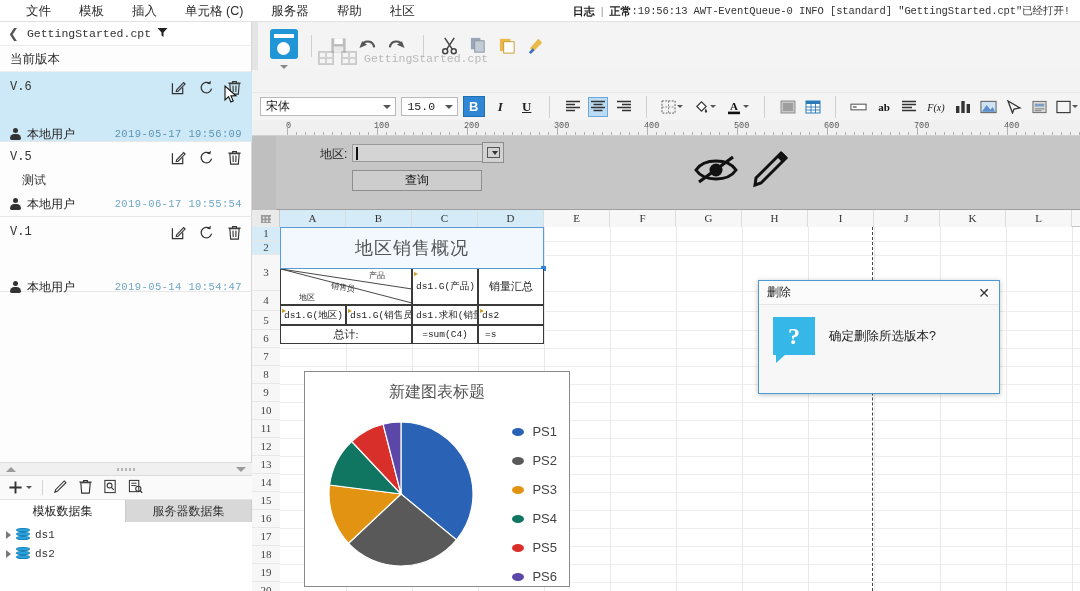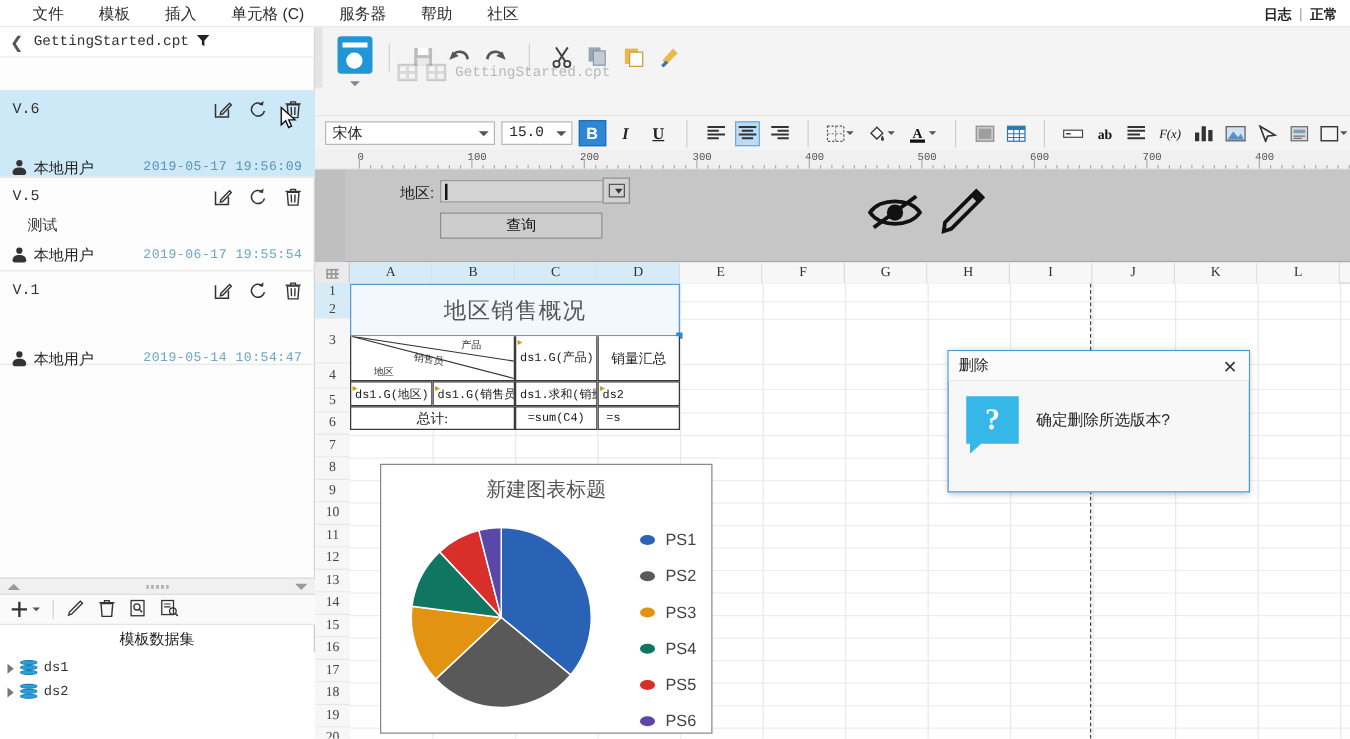--- a/index.html
+++ b/index.html
@@ -278,35 +278,37 @@
     <div class="menu-item">插入</div>
     <div class="menu-item">单元格 (C)</div>
     <div class="menu-item">服务器</div>
     <div class="menu-item">帮助</div>
     <div class="menu-item">社区</div>
 
     <div class="statusbar">
       <span class="status-log">日志</span>
       <span class="status-sep">|</span>
       <span class="status-ok">正常</span>
+      <span class="status-msg">:19:56:13 AWT-EventQueue-0 INFO [standard] "GettingStarted.cpt"已经打开!</span>
     </div>
   </div>
 
   <div class="sidebar">
 
     <div class="sb-header">
       <span class="sb-back">❮</span>
       <span class="sb-filename">GettingStarted.cpt</span>
       <span class="sb-filter">
         <svg width="11" height="11" viewBox="0 0 11 11">
             <path d="M0.5 1 L10.5 1 L6.5 5.5 L6.5 10 L4.5 8.6 L4.5 5.5 Z" fill="#222"></path>
           </svg>
       </span>
     </div>
 
+    <div class="sb-section">当前版本</div>
 
     <div class="ver-list">
 
       <div class="ver-item selected" style="height:70px;">
         <div class="ver-row1">
           <span class="ver-label">V.6</span>
           <span class="ver-actions">
             <span class="ico-btn">
               <svg width="15" height="15" viewBox="0 0 16 16">
                   <path d="M1.5 3.5 L1.5 14.5 L12.5 14.5 L12.5 8" stroke="#333" fill="none" stroke-width="1.3"></path>
@@ -444,20 +446,21 @@
             <rect x="1.5" y="1.5" width="10" height="12" stroke="#333" fill="none" stroke-width="1.1"></rect>
             <path d="M3.5 4.5 H9 M3.5 7 H9" stroke="#333" stroke-width="1"></path>
             <circle cx="11" cy="10.5" r="2.8" stroke="#333" fill="none" stroke-width="1.1"></circle>
             <path d="M13 12.5 L15.2 14.7" stroke="#333" stroke-width="1.3"></path>
           </svg>
       </span>
     </div>
 
     <div class="ds-tabs">
       <div class="ds-tab active">模板数据集</div>
+      <div class="ds-tab">服务器数据集</div>
     </div>
 
     <div class="ds-tree">
       <div class="ds-node">
         <span class="ds-arrow"></span>
         <span class="db-ico">
             <i></i>
             <i></i>
             <i></i>
           </span>

